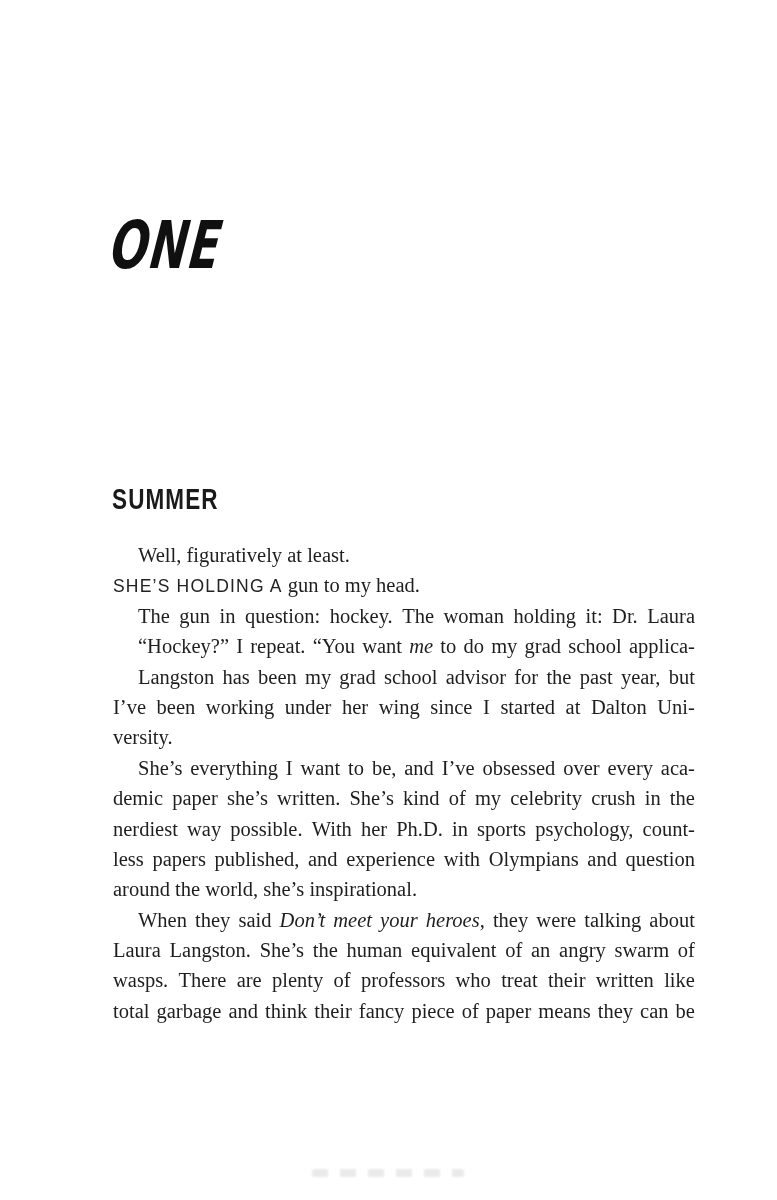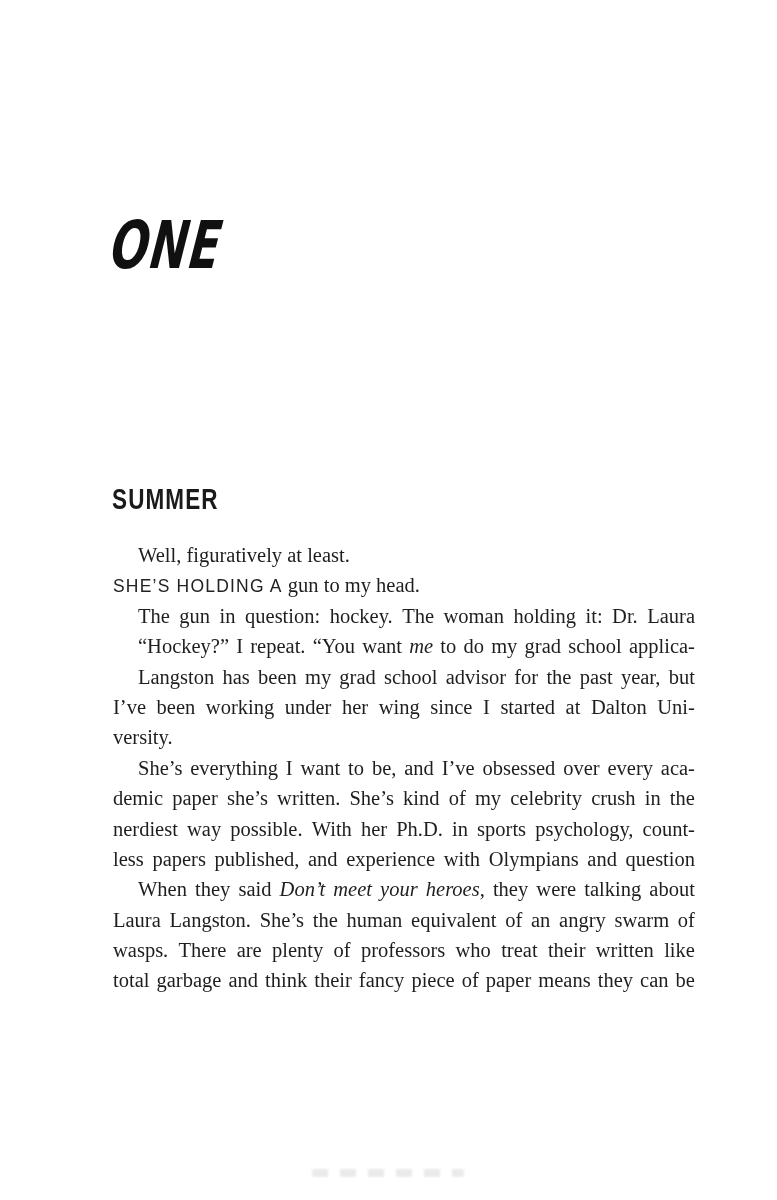--- a/index.html
+++ b/index.html
@@ -200,20 +200,21 @@
           <span class="w"><span>less</span></span>
           <span class="w"><span>papers</span></span>
           <span class="w"><span>published,</span></span>
           <span class="w"><span>and</span></span>
           <span class="w"><span>experience</span></span>
           <span class="w"><span>with</span></span>
           <span class="w"><span>Olympians</span></span>
           <span class="w"><span>and</span></span>
           <span class="w"><span>question</span></span>
         </div>
+        <div class="line"><span>around the world, she’s inspirational.</span></div>
       </div>
       <div class="para">
         <div class="line just ind">
           <span class="w"><span>When</span></span>
           <span class="w"><span>they</span></span>
           <span class="w"><span>said</span></span>
           <span class="w"><span class="it">Don’t</span></span>
           <span class="w"><span class="it">meet</span></span>
           <span class="w"><span class="it">your</span></span>
           <span class="w"><span class="it">heroes</span><span>,</span></span>

